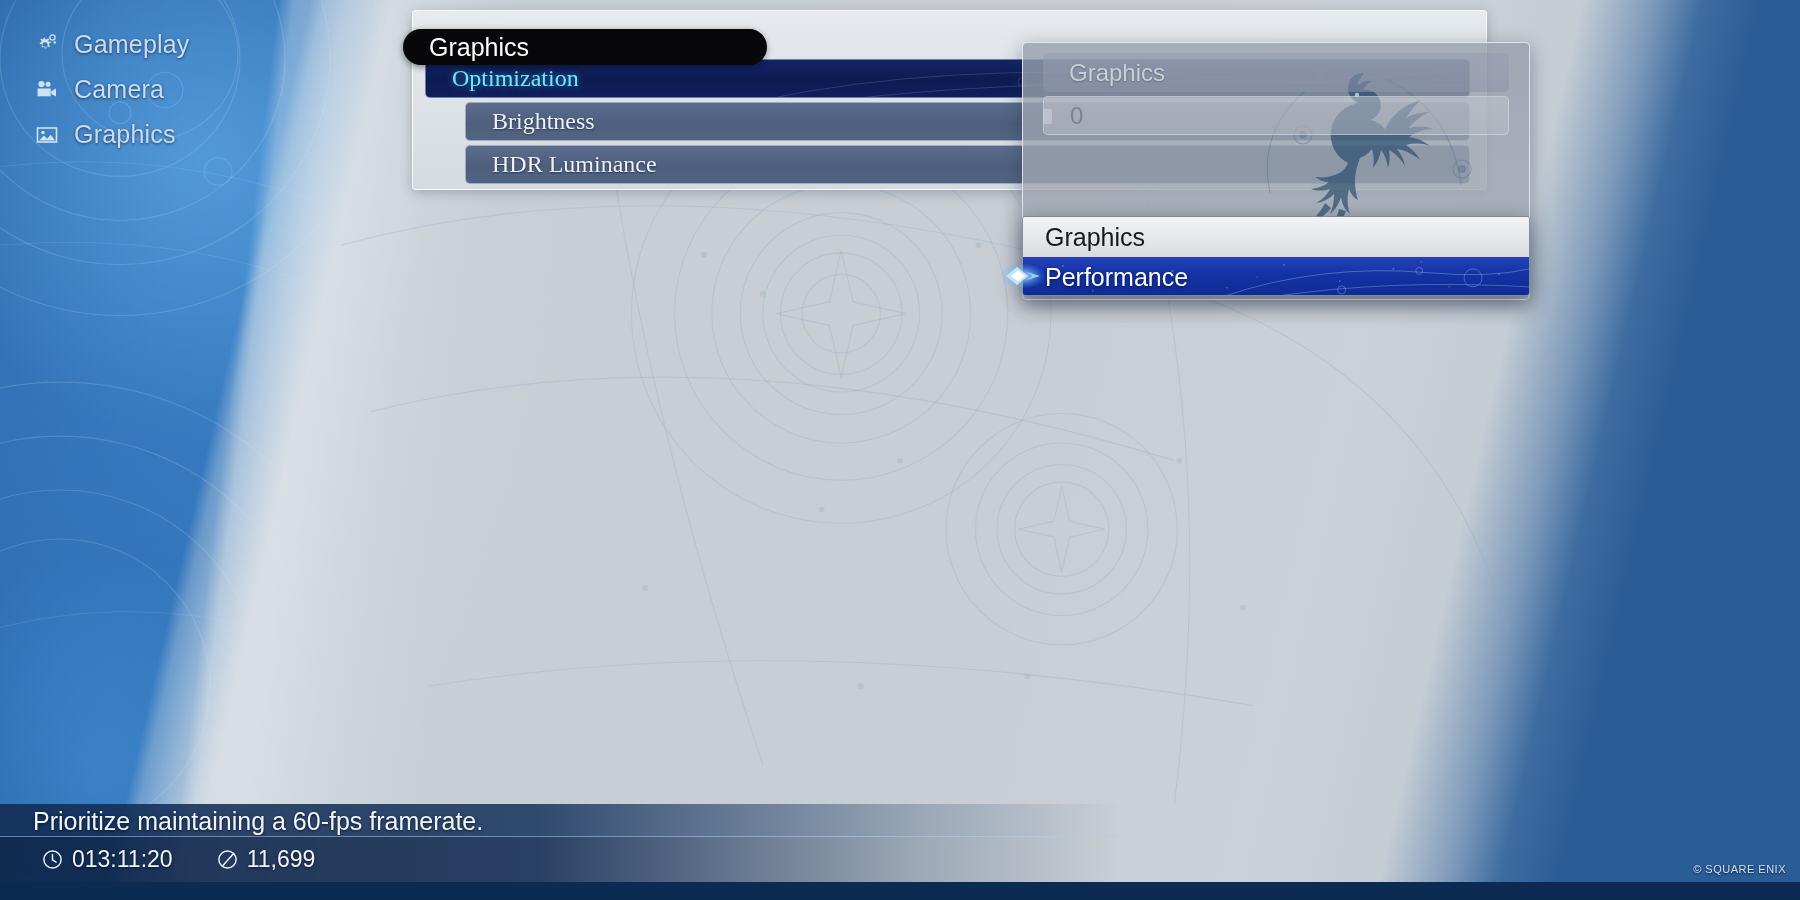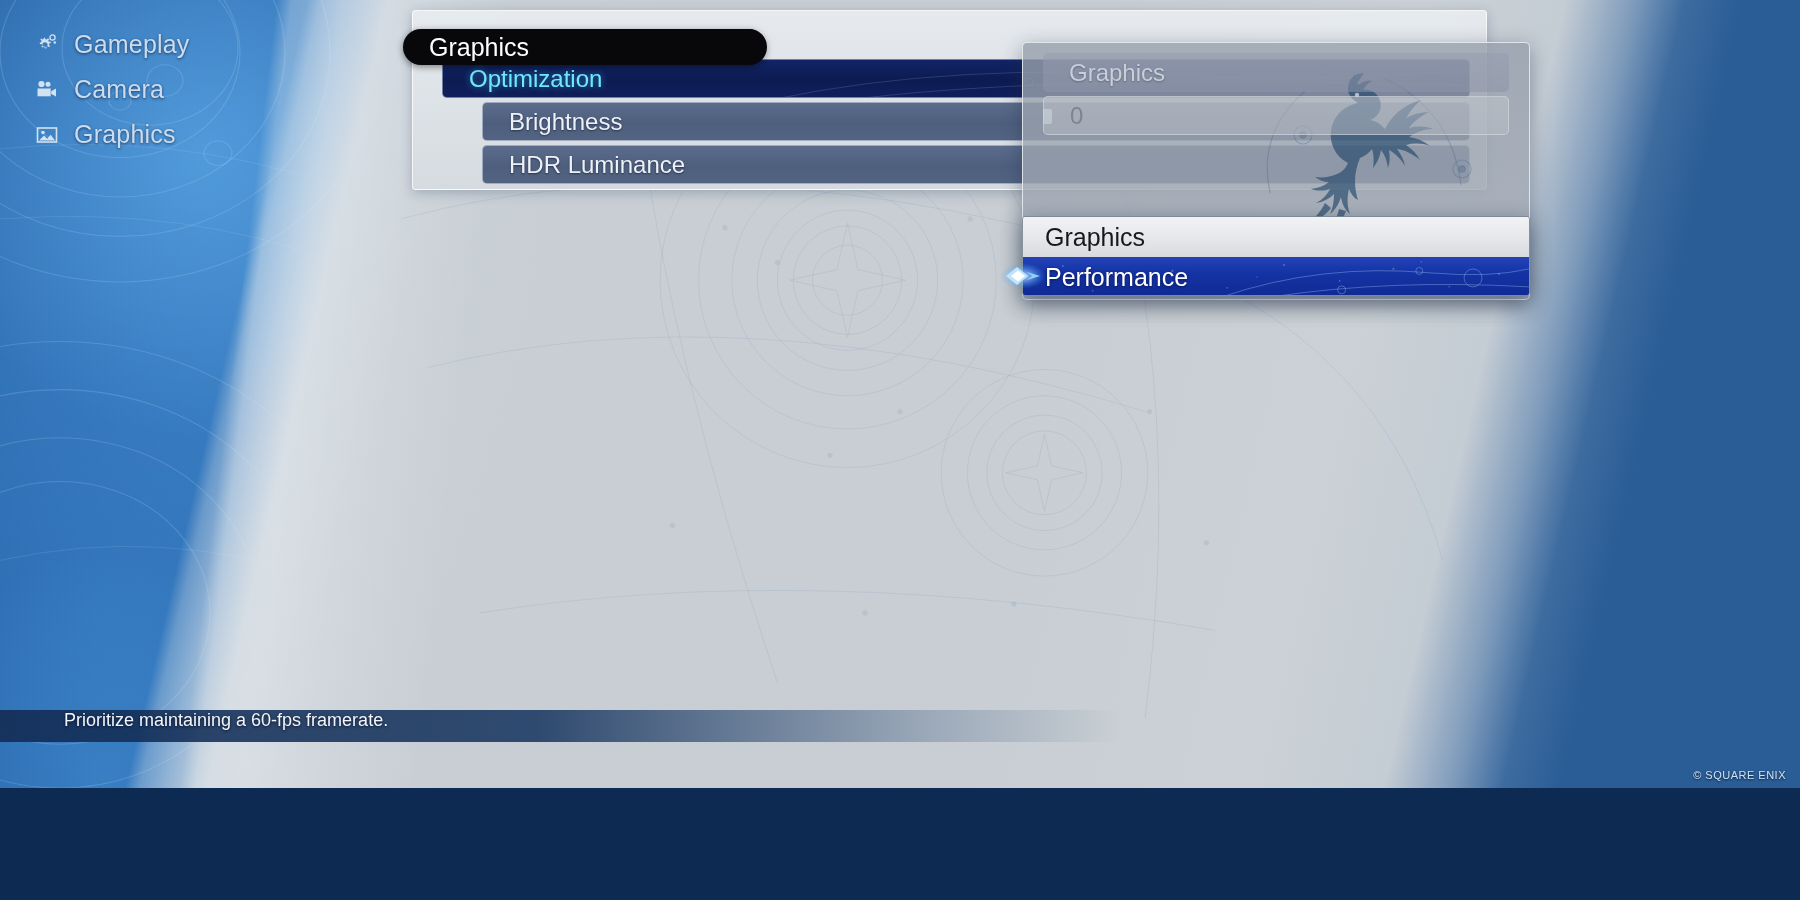--- a/index.html
+++ b/index.html
@@ -3,21 +3,21 @@
 <meta charset="utf-8">
 <style>
   * { margin:0; padding:0; box-sizing:border-box; }
   html, body {
     width:1800px; height:900px; overflow:hidden;
     font-family:"Liberation Sans", sans-serif;
     background:#0d2a52;
   }
 
   #stage {
-    position:relative; width:1800px; height:788px; overflow:hidden;
+    position:relative; width:1800px; height:882px; overflow:hidden;
     background:
       radial-gradient(circle at 12% 18%, rgba(80,160,230,.55) 0%, rgba(80,160,230,0) 38%),
       radial-gradient(circle at 6% 78%, rgba(60,140,215,.45) 0%, rgba(60,140,215,0) 40%),
       linear-gradient(100deg, #1d4f8f 0%, #245a9c 16%, #2a619f 24%, #2b5f9a 30%, #2a5c95 33%);
   }
 
   
   .sheet {
     position:absolute; top:0; bottom:0; left:0; right:0;
     background:
@@ -98,21 +98,21 @@
     color:#fff; font-size:25px;
     box-shadow:0 2px 7px rgba(0,0,0,.45);
     z-index:9;
   }
   #tab-pill::after {
     content:""; position:absolute; right:-1px; top:0; width:34px; height:36px;
     background:#08080a; border-radius:0 18px 18px 0;
   }
   #tab-pill .pill-label { position:relative; z-index:2; }
 
-  .rows { position:absolute; left:29px; top:48px; right:16px; }
+  .rows { position:absolute; left:12px; top:48px; right:16px;font-family:Liberation Serif, serif; }
   .srow {
     position:relative;
     height:39px; margin-bottom:4px;
     border-radius:5px;
     display:flex; align-items:center;
     padding-left:26px;
     font-size:24px;
     border:1px solid rgba(255,255,255,.5);
     overflow:hidden;
   }
@@ -195,22 +195,22 @@
     z-index:16; pointer-events:none;
   }
 
   
   #bottombar {
     position:absolute; left:0; bottom:0; width:100%; height:78px; z-index:20;
   }
   #desc-strip {
     position:absolute; left:0; top:0; width:1120px; height:32px;
     background:linear-gradient(90deg, rgba(18,44,84,.90) 0%, rgba(22,52,95,.86) 48%, rgba(30,66,112,.28) 82%, rgba(30,66,112,0) 100%);
-    display:flex; align-items:flex-start; padding-left:64px;
-    color:#f2f6fb; font-size:18px;
+    display:flex; align-items:flex-end; padding-left:33px;
+    color:#f2f6fb; font-size:25px;
     text-shadow:0 1px 3px rgba(0,10,30,.8);
   }
   #stats-strip {
     position:absolute; left:0; top:32px; width:1120px; height:46px;
     background:linear-gradient(90deg, rgba(14,36,72,.92) 0%, rgba(18,44,84,.88) 48%, rgba(26,58,100,.25) 82%, rgba(26,58,100,0) 100%);
     border-top:1px solid rgba(175,205,235,.55);
     display:flex; align-items:center; padding-left:42px; gap:44px;
     color:#f0f5fb; font-size:23px;
     text-shadow:0 1px 3px rgba(0,10,30,.8);
   }
@@ -435,17 +435,36 @@
     <path d="M11 18l7-5.5 7 5.5-7 5.5z" fill="#ffffff"></path>
     <path d="M27 14l13 4-13 4 5-4z" fill="#8fd0ff"></path>
   </svg>
 
   <footer id="bottombar">
 
     <div id="desc-strip">
       <span>Prioritize maintaining a 60-fps framerate.</span>
     </div>
 
+    <div id="stats-strip">
+
+      <div class="stat">
+        <svg width="21" height="21" viewBox="0 0 21 21">
+          <circle cx="10.5" cy="10.5" r="8.6" fill="none" stroke="#eaf2fb" stroke-width="1.5"></circle>
+          <path d="M10.5 5.6v5.2l3.6 2.3" fill="none" stroke="#eaf2fb" stroke-width="1.5" stroke-linecap="round"></path>
+        </svg>
+        <span>013:11:20</span>
+      </div>
+
+      <div class="stat">
+        <svg width="21" height="21" viewBox="0 0 21 21">
+          <circle cx="10.5" cy="10.5" r="8.6" fill="none" stroke="#eaf2fb" stroke-width="1.5"></circle>
+          <path d="M16.6 4.4L6.2 16.2" fill="none" stroke="#eaf2fb" stroke-width="1.5" stroke-linecap="round"></path>
+        </svg>
+        <span>11,699</span>
+      </div>
+
+    </div>
   </footer>
 
   <div id="copyright">© SQUARE ENIX</div>
 
 </div>
 
 </body></html>

